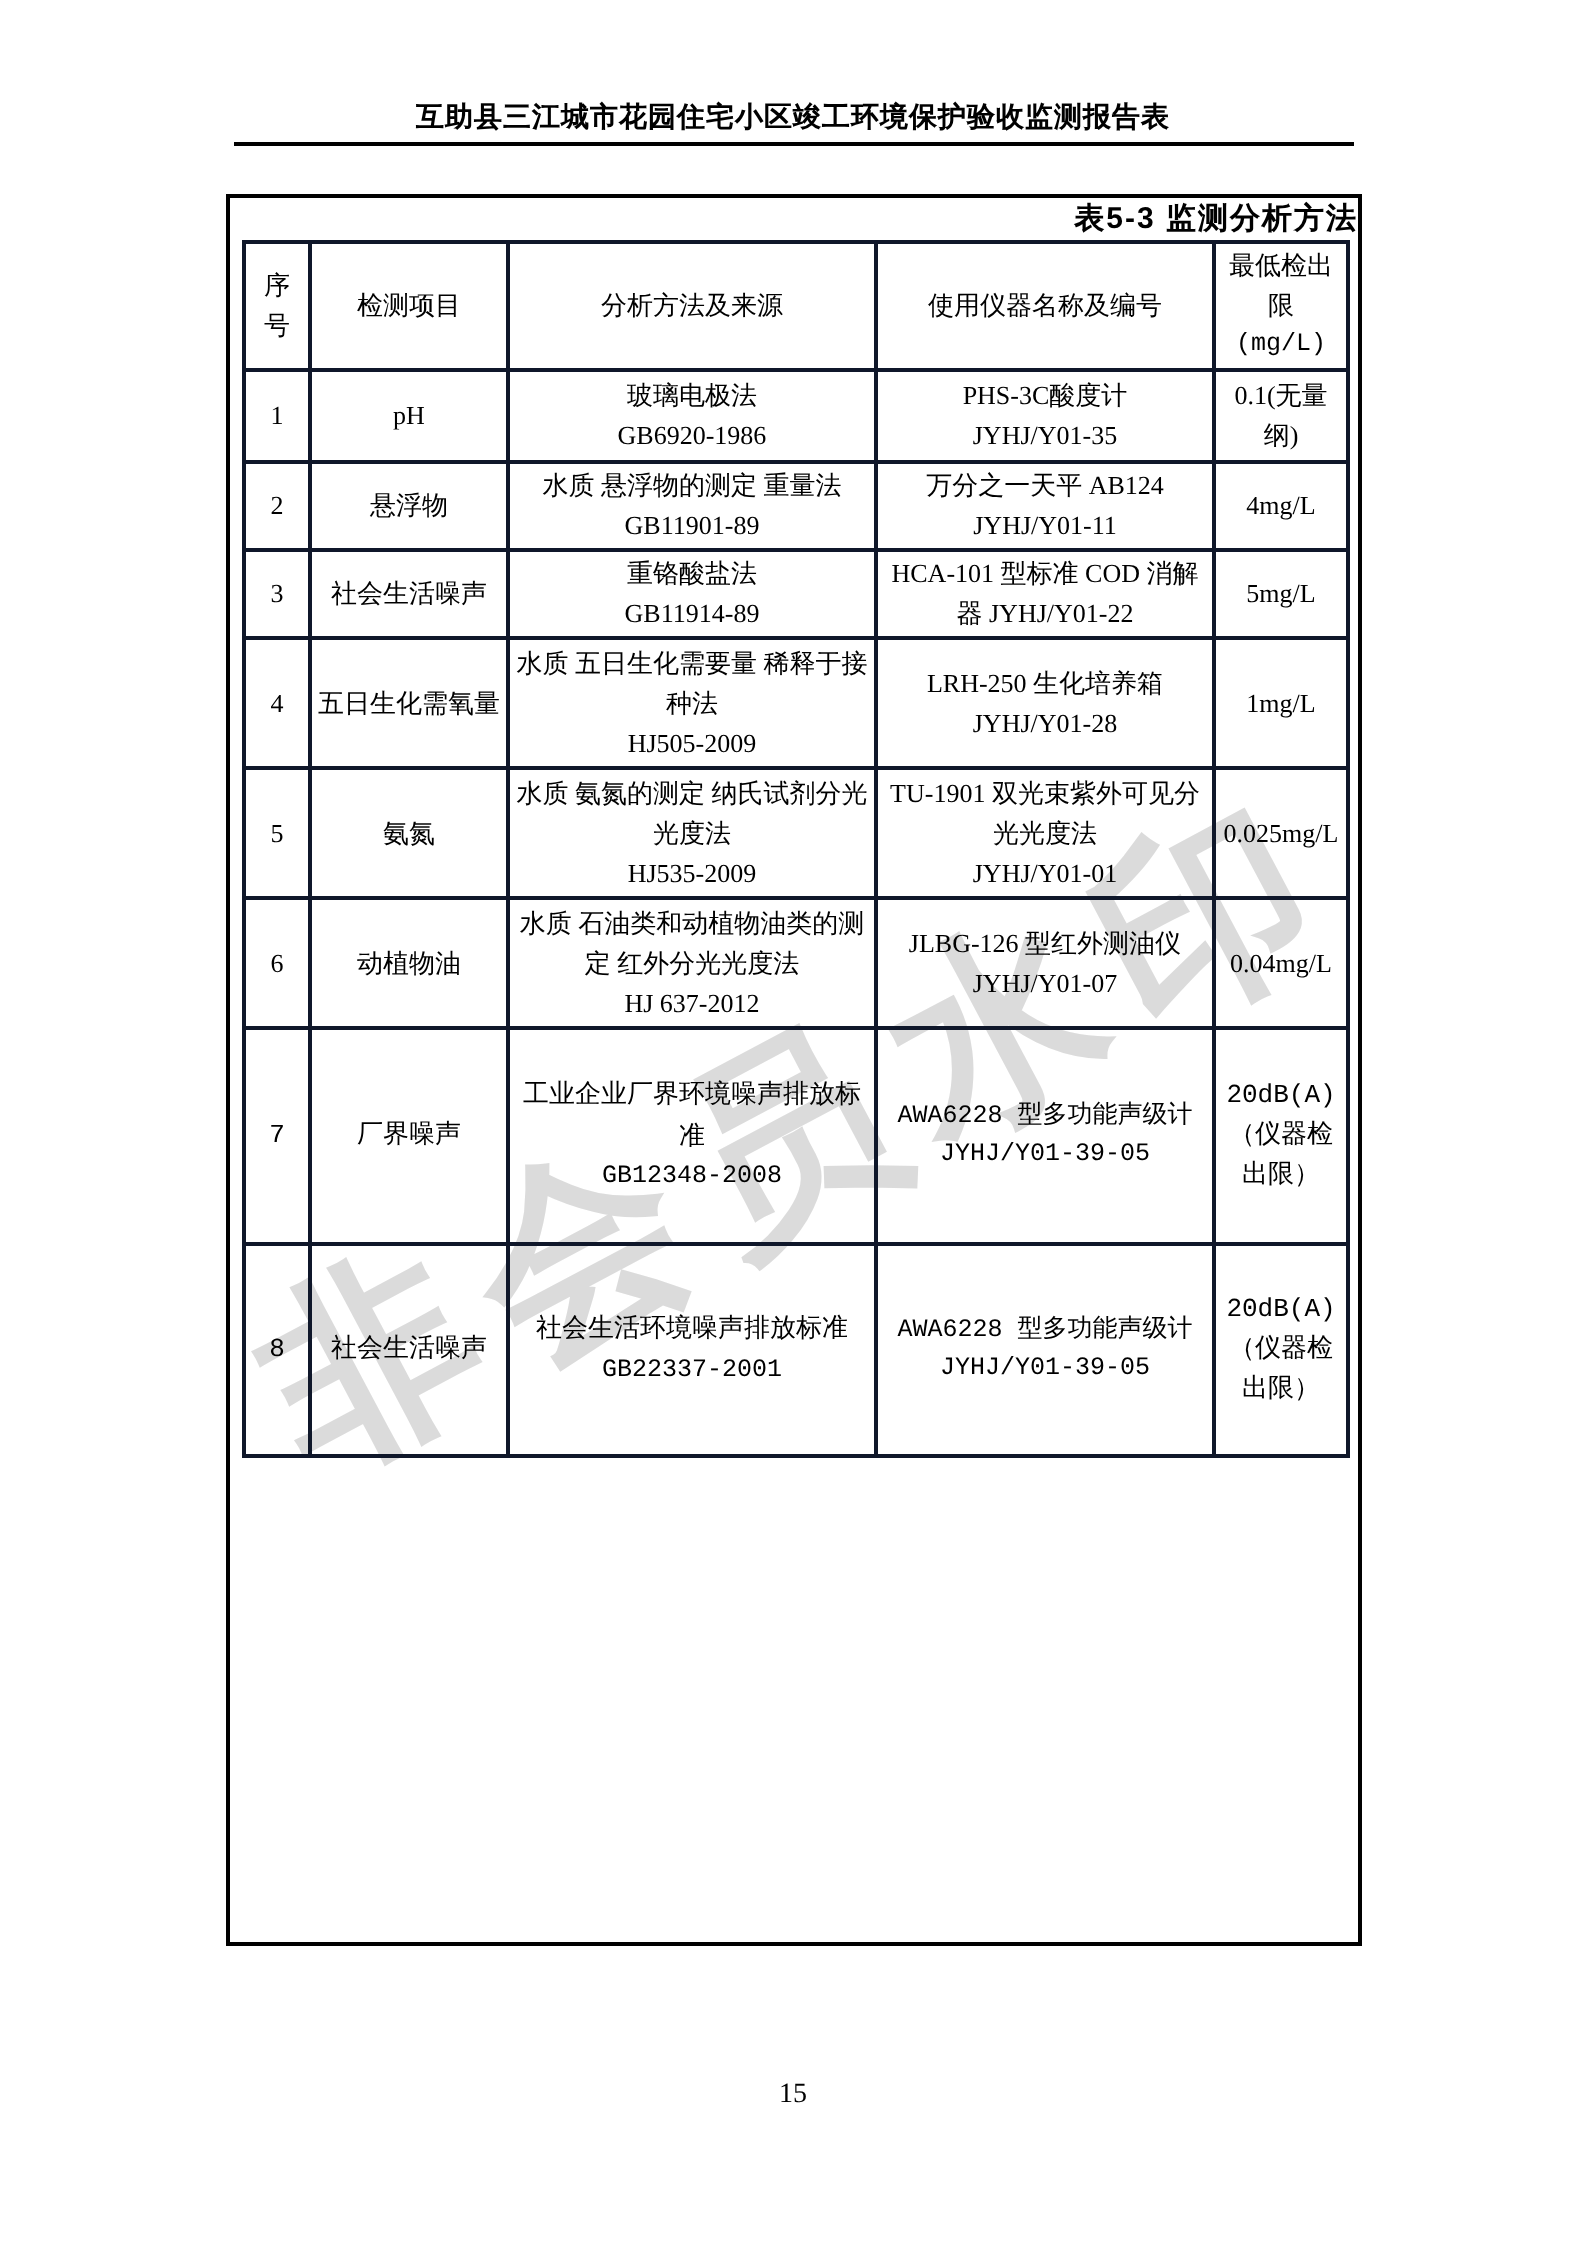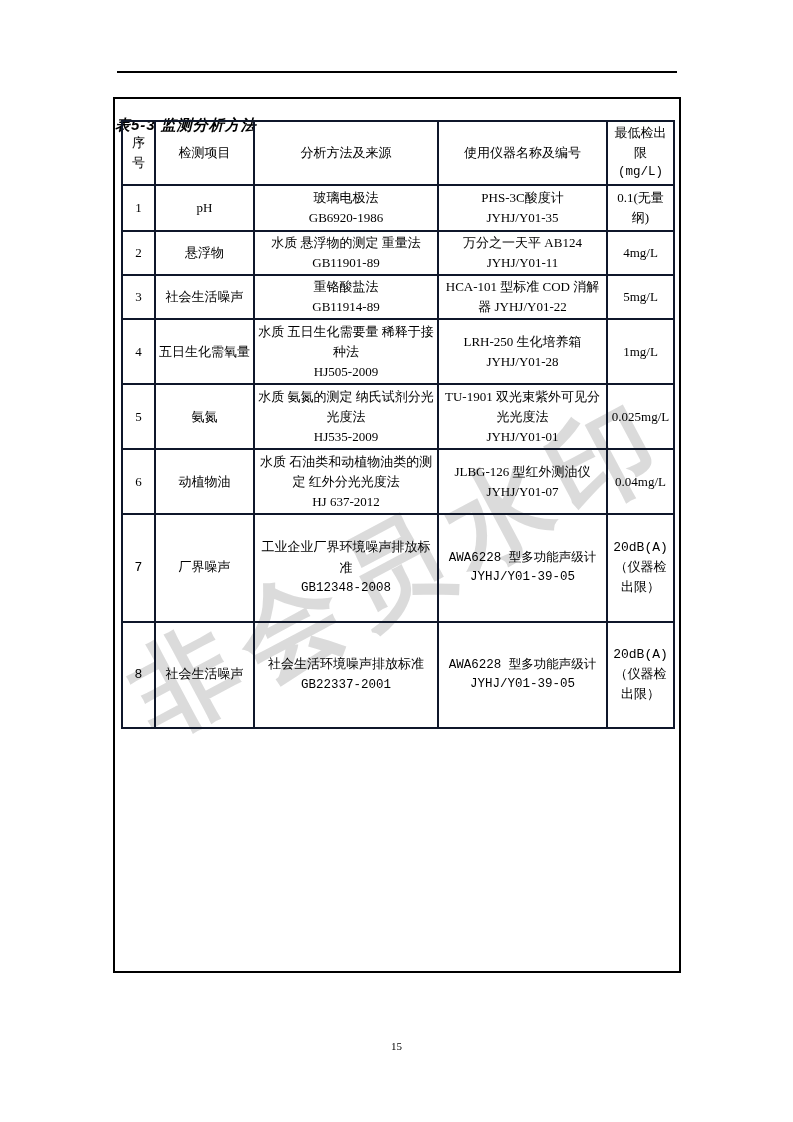--- a/index.html
+++ b/index.html
@@ -21,24 +21,23 @@
   }
   .header-rule {
     position:absolute; top:71px; left:117px; width:560px; height:0;
     border-top:2px solid #000;
   }
   .outer-box {
     position:absolute; left:113px; top:97px; width:564px; height:872px;
     border:2px solid #000;
   }
   .table-title {
-    margin-top:17px; text-align:left;
+    margin-top:1px; text-align:right;
     font-family:"Liberation Sans", sans-serif; font-weight:bold; font-size:15px;
     letter-spacing:1px;
-    font-style:italic;
   }
   table.methods {
     position:absolute; left:6px; top:21px; width:552px;
     border-collapse:collapse; table-layout:fixed;
   }
   table.methods th, table.methods td {
     border:2px solid #0f172a; text-align:center; vertical-align:middle;
     padding:1px 3px; font-size:13px; line-height:1.55; font-weight:normal;
     overflow:hidden;
   }
@@ -52,30 +51,31 @@
   tbody tr:nth-child(7) { height:108px; }
   tbody tr:nth-child(8) { height:106px; }
   td.limit { word-break:break-all; }
   .mono, tr.mono .code, tr.mono .iname {
     font-family:"Liberation Mono", "Liberation Serif", monospace;
     font-size:12.5px;
   }
   .code:empty { display:none; }
   .page-number {
     position:absolute; top:1040px; left:0; width:100%; text-align:center;
-    font-size:11px;
+    font-size:14px;
   }
 </style>
 </head>
 <body>
 
 <div class="page">
 
   <div class="watermark">非会员水印</div>
 
+  <div class="doc-header">互助县三江城市花园住宅小区竣工环境保护验收监测报告表</div>
   <div class="header-rule"></div>
 
   <div class="outer-box">
     <div class="table-title">表5-3  监测分析方法</div>
 
     <table class="methods">
       <colgroup>
         <col style="width:33px">
           <col style="width:99px">
           <col style="width:184px">

